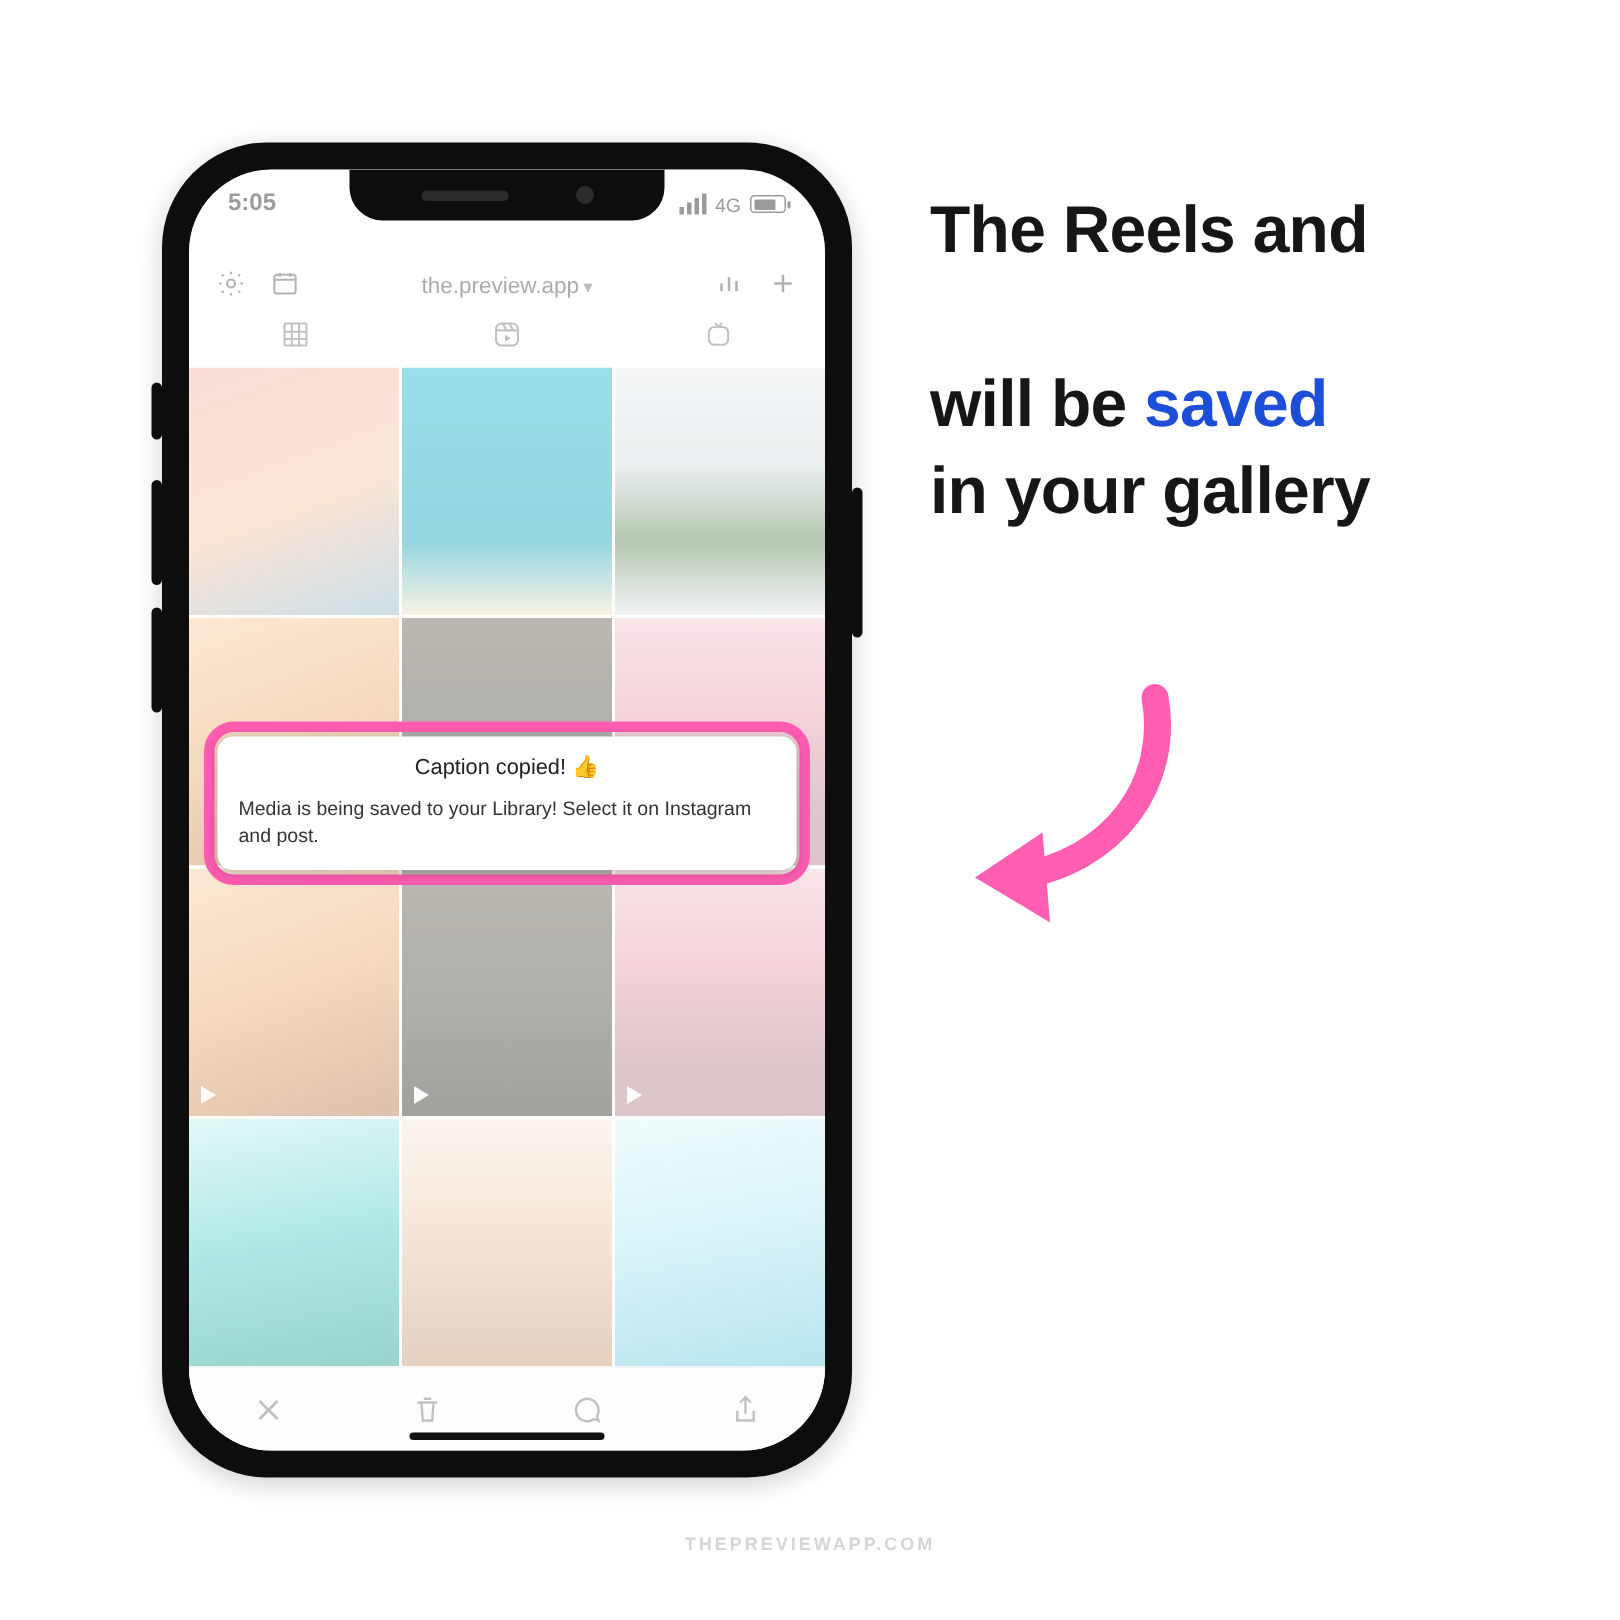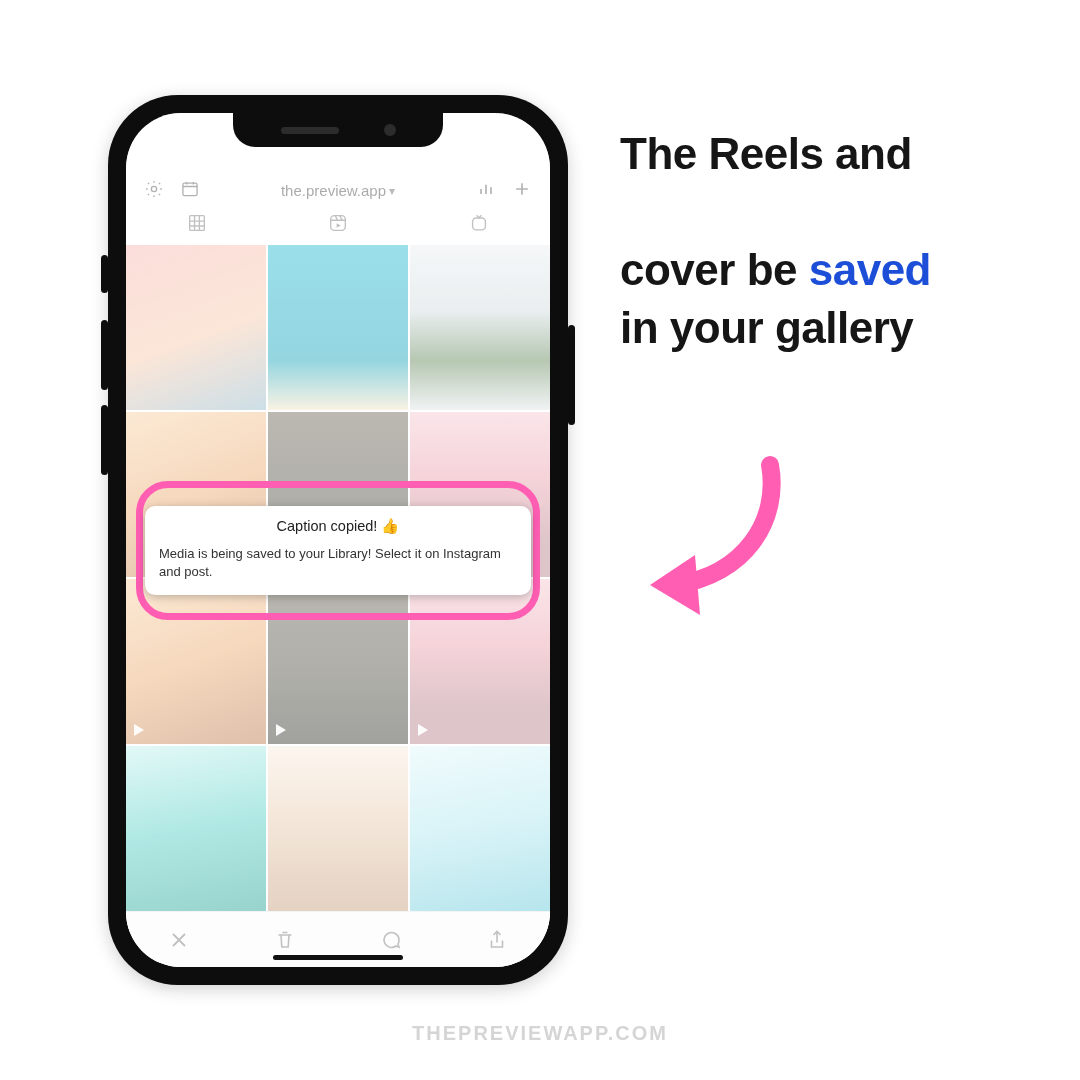--- a/index.html
+++ b/index.html
@@ -179,52 +179,52 @@
   .home-ind {
     position:absolute; left:50%; bottom:7px; transform:translateX(-50%);
     width:130px; height:5px; background:#111; border-radius:3px;
     z-index:60;
   }
 
   
   .toast-wrap {
     position:absolute; left:10px; right:10px; top:368px;
     border:7px solid #ff5eb3;
-    border-radius:32px;
-    padding:18px 2px;
+    border-radius:20px;
+    padding:3px 2px;
     z-index:40;
   }
   .toast {
     background:#ffffff;
     border-radius:10px;
     padding:12px 14px 14px;
     box-shadow:0 2px 10px rgba(0,0,0,0.25);
   }
   .toast .line1 {
     font-size:14.5px; font-weight:500; color:#222; text-align:center;
     margin-bottom:10px;
   }
   .toast .line2 {
     font-size:13px; color:#333; text-align:left; line-height:1.4;
   }
 
   
   .watermark {
     position:absolute; left:50%; transform:translateX(-50%);
     top:1022px;
-    font-size:20px; letter-spacing:2px; color:#d5d5d5; font-weight:600;
+    font-size:12px; letter-spacing:2px; color:#d5d5d5; font-weight:600;
   }
 </style>
 </head>
 <body>
 
 <div class="caption">
   <span>The Reels and</span><br>
   <br>
-  <span>cover be </span><span class="hl">saved</span><br>
+  <span>will be </span><span class="hl">saved</span><br>
   <span>in your gallery</span>
 </div>
 
 <svg class="arrow" viewBox="0 0 170 170">
   <path d="M140 15 C 150 70, 115 125, 45 135" stroke="#ff5eb3" stroke-width="18" fill="none" stroke-linecap="round"></path>
   <path d="M20 135 L65 105 L70 165 Z" fill="#ff5eb3"></path>
 </svg>
 
 <div class="phone">
   <div class="side-btn m"></div>
@@ -232,20 +232,35 @@
   <div class="side-btn v2"></div>
   <div class="side-btn p"></div>
 
   <div class="screen">
 
     <div class="notch">
       <span class="speaker"></span>
         <span class="cam"></span>
     </div>
 
+    <div class="statusbar">
+      <span>5:05</span>
+      <span class="status-right">
+        <span class="sig">
+            <i></i>
+            <i></i>
+            <i></i>
+            <i></i>
+          </span>
+        <span>4G</span>
+        <span class="batt">
+            <i></i>
+          </span>
+      </span>
+    </div>
 
     <div class="app-header">
       <div class="grp">
         <span class="ico">
           <svg viewBox="0 0 24 24" fill="none" stroke="currentColor" stroke-width="1.6">
               <circle cx="12" cy="12" r="3.2"></circle>
               <path d="M12 2.5v2M12 19.5v2M4.7 4.7l1.4 1.4M17.9 17.9l1.4 1.4M2.5 12h2M19.5 12h2M4.7 19.3l1.4-1.4M17.9 6.1l1.4-1.4"></path>
             </svg>
         </span>
         <span class="ico">

